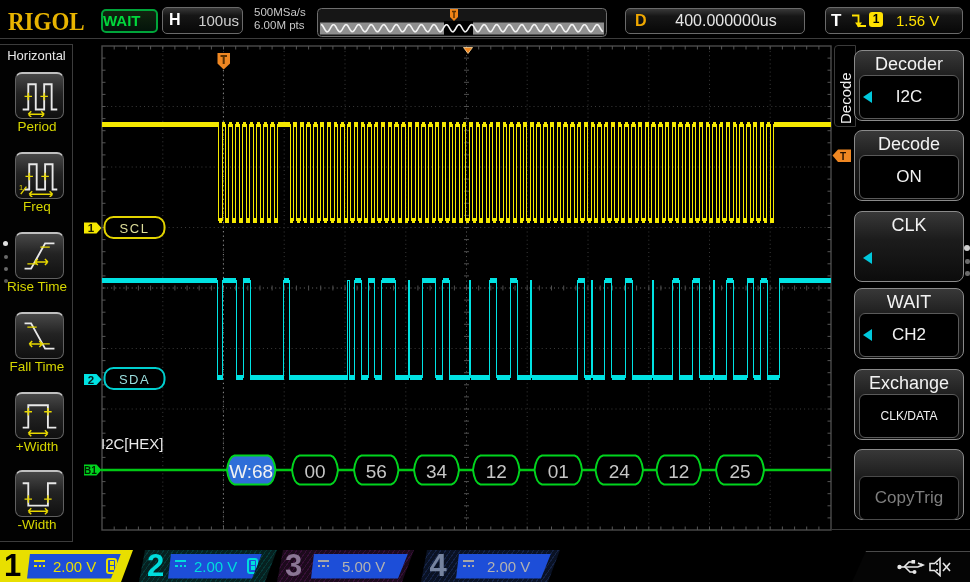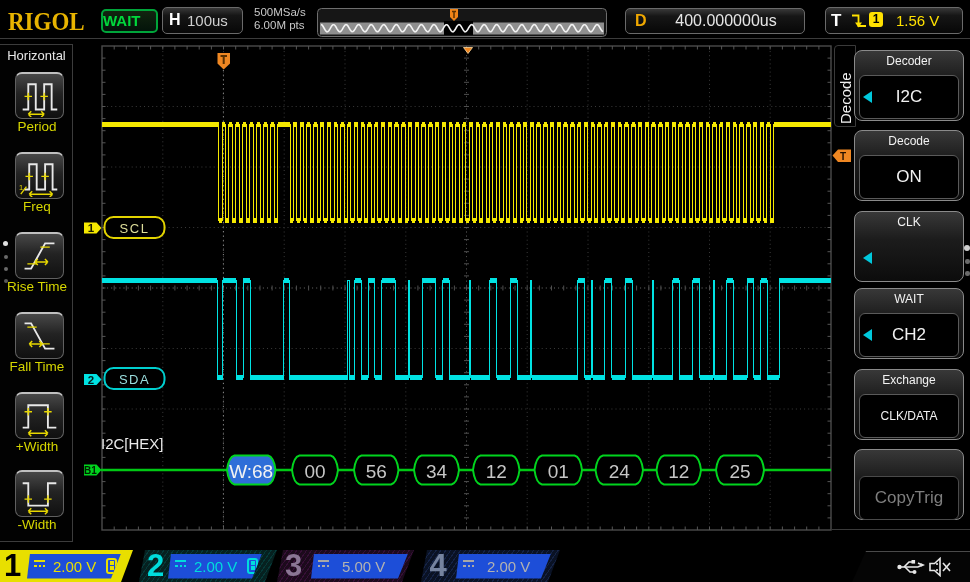--- a/index.html
+++ b/index.html
@@ -3,41 +3,41 @@
 *{margin:0;padding:0;box-sizing:border-box}
 html,body{width:970px;height:582px;background:#000;overflow:hidden;font-family:"Liberation Sans",sans-serif;position:relative}
 .abs{position:absolute}
 
 #topbar{position:absolute;left:0;top:0;width:970px;height:39px;background:#000;border-bottom:1px solid #3c3c3c}
 #logo{position:absolute;left:8px;top:8px;font-family:"Liberation Serif",serif;font-weight:bold;font-size:25px;color:#e8b400;letter-spacing:0;transform:scaleX(0.92);transform-origin:0 0}
 #wait{position:absolute;left:101px;top:9px;width:57px;height:24px;border:2px solid #00a53a;border-radius:5px;background:linear-gradient(#12240f,#03140a);color:#00d93c;font-weight:bold;font-size:15px;text-align:left;line-height:20px;letter-spacing:0px}
 .tbox{position:absolute;border:1px solid #6a6a6a;border-radius:5px;background:linear-gradient(#383838 0%,#161616 30%,#070707 100%)}
 #hbox{left:162px;top:7px;width:81px;height:27px}
 #hbox .h{position:absolute;left:6px;top:3px;color:#fff;font-weight:bold;font-size:16px}
-#hbox .v{position:absolute;left:24px;top:4px;width:52px;text-align:left;color:#cfcfcf;font-size:15px}
+#hbox .v{position:absolute;left:24px;top:4px;width:52px;text-align:right;color:#cfcfcf;font-size:15px}
 #rates{position:absolute;left:254px;top:6px;color:#c8c8c8;font-size:11.5px;line-height:13px}
 #dbox{left:625px;top:8px;width:180px;height:26px}
 #dbox .d{position:absolute;left:9px;top:3px;color:#f0a800;font-weight:bold;font-size:16px}
 #dbox .v{position:absolute;left:30px;top:3px;width:140px;text-align:center;color:#e6e6e6;font-size:16px}
 #tbox{left:825px;top:7px;width:138px;height:27px}
 #tbox .t{position:absolute;left:5px;top:3px;color:#fff;font-weight:bold;font-size:17px}
 #tbox .n{position:absolute;left:43px;top:4px;width:14px;height:15px;background:#ffe100;border-radius:3px;color:#000;font-weight:bold;font-size:12px;text-align:center;line-height:15px}
 #tbox .volt{position:absolute;left:70px;top:4px;color:#ffe100;font-size:15px}
 
 #sidebar{position:absolute;left:0;top:44px;width:73px;height:498px;background:#020202;border-top:1px solid #3c3c3c;border-right:1px solid #3c3c3c;border-bottom:1px solid #3c3c3c}
 #sidebar .title{position:absolute;top:3px;left:0;width:73px;text-align:center;color:#e8e8e8;font-size:13px}
 .mbtn{position:absolute;left:15px;width:49px;height:47px;border:1px solid #606060;border-top:2px solid #c0c0c0;border-radius:7px;background:linear-gradient(#484848 0%,#232323 45%,#101010 100%)}
 .mlbl{position:absolute;left:0;width:78px;text-align:center;color:#d6d600;font-size:13.5px}
 .sdot{position:absolute;border-radius:50%}
 
 #rmenu{position:absolute;left:832px;top:40px;width:138px;height:490px;background:#000;border-bottom:1px solid #3a3a3a}
 #dtab{position:absolute;left:2px;top:5px;width:22px;height:82px;border:1px solid #3a3a3a;border-radius:4px 0 0 4px;background:#000}
 #dtab span{position:absolute;left:2px;top:78px;color:#f0f0f0;font-size:15px;white-space:nowrap;transform-origin:0 0;transform:rotate(-90deg)}
 .mitem{position:absolute;left:22px;width:110px;height:71px;border:1px solid #8a8a8a;border-radius:8px;background:linear-gradient(#383838 0%,#1c1c1c 40%,#0c0c0c 100%)}
-.mtitle{position:absolute;top:3px;left:0;width:108px;text-align:center;color:#f2f2f2;font-size:12px}
+.mtitle{position:absolute;top:3px;left:0;width:108px;text-align:center;color:#f2f2f2;font-size:18px}
 .mval{position:absolute;left:4px;top:24px;width:100px;height:44px;border:1px solid #5a5a5a;border-radius:6px;background:#000;color:#f2f2f2;font-size:17px;text-align:center;line-height:42px}
 .tri{position:absolute;z-index:3;left:8px;top:40px;width:0;height:0;border-top:6px solid transparent;border-bottom:6px solid transparent;border-right:9px solid #00c8dc}
 
 #botbar{position:absolute;left:0;top:548px;width:970px;height:34px;background:#000}
 .chblk{position:absolute;top:2px;height:32px}
 .chnum{position:absolute;top:-2px;font-size:31px;font-weight:bold}
 .chbox{position:absolute;top:3.5px;height:25px;background:#1d4ed8}
 .cpl{position:absolute;left:7px;top:6px;width:11px}
 .cpl .s{height:2px}
 .cpl .d{margin-top:3px;height:2px;background:repeating-linear-gradient(90deg,currentColor 0 2.5px,transparent 2.5px 4.5px)}

